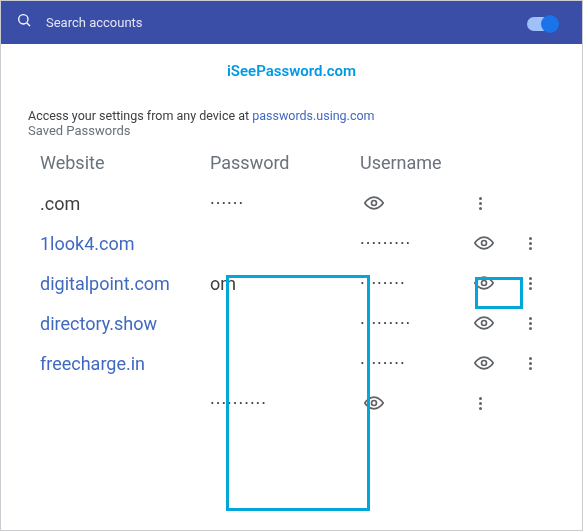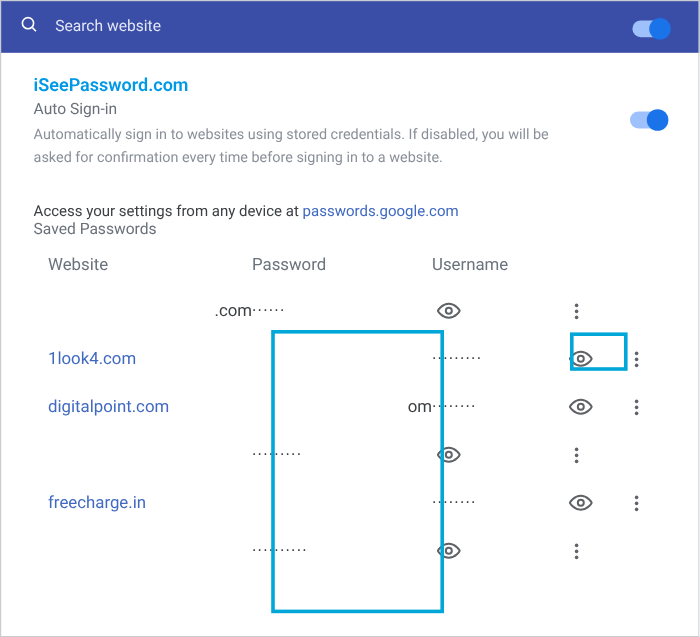--- a/index.html
+++ b/index.html
@@ -23,21 +23,21 @@
   .search-bar .search-icon svg { width: 16px; height: 16px; }
   .search-bar .placeholder {
     color: #e3e6f5;
     font-size: 13px;
   }
   .content {
     padding: 0 28px 0 28px;
     position: relative;
   }
   .watermark {
-    text-align: left;
+    text-align: center;
     color: #0099e5;
     font-weight: 600;
     font-size: 15px;
     margin-top: 12px;
     margin-bottom: 2px;
   }
   .top-toggle-strip {
     height: 6px;
     position: relative;
   }
@@ -79,28 +79,28 @@
     color: #69707a;
     font-size: 13px;
     margin-bottom: 14px;
   }
   .table { width: 100%; }
   .thead, .trow {
     display: grid;
     grid-template-columns: 170px 150px 110px 50px 30px;
     align-items: center;
     padding: 0 12px;
-    font-size: 14px;
+    font-size: 18px;
   }
   .thead { color: #6a727c; padding-bottom: 10px; }
   .trow {
     height: 40px;
     color: #4069c0;
   }
-  .trow .username { color: #3c4043; text-align: right; }
+  .trow .username { color: #3c4043; }
   .trow .password { color: #3c4043; letter-spacing: 1px; }
   .eye-btn {
     display:flex; align-items:center; justify-content:center;
     cursor:pointer; color:#5f6368; height:28px; width:28px;
     border-radius:50%;
   }
   .kebab {
     display:flex; flex-direction:column; align-items:center; justify-content:center;
     gap:2px; cursor:pointer; height:28px; width:20px;
   }
@@ -128,37 +128,32 @@
 </head>
 <body>
 
 <div class="search-bar">
   <span class="search-icon">
     <svg viewBox="0 0 24 24" fill="none" stroke="#fff" stroke-width="2">
         <circle cx="11" cy="11" r="7"></circle>
         <line x1="21" y1="21" x2="16.5" y2="16.5"></line>
       </svg>
   </span>
-  <span class="placeholder">Search website</span>
+  <span class="placeholder">Search accounts</span>
 </div>
 
 <div class="content">
   <div class="top-toggle-strip">
     <span class="top-toggle"><span class="toggle"></span></span>
   </div>
   <div class="watermark">iSeePassword.com</div>
 
-  <div class="auto-row">
-    <div class="section-title">Auto Sign-in</div>
-    <div class="section-desc">Automatically sign in to websites using stored credentials. If disabled, you will be asked for confirmation every time before signing in to a website.</div>
-    <span class="auto-toggle"><span class="toggle"></span></span>
-  </div>
 
   <div class="access-line">
-    <span>Access your settings from any device at </span><span class="link">passwords.google.com</span>
+    <span>Access your settings from any device at </span><span class="link">passwords.using.com</span>
   </div>
 
   <div class="saved-title">Saved Passwords</div>
 
   <div class="table">
     <div class="thead">
       <div>Website</div>
       <div>Password</div>
       <div>Username</div>
       <div></div>
@@ -206,20 +201,21 @@
             <circle cx="12" cy="12" r="3"></circle>
           </svg>
         </div>
       <div class="kebab">
           <span></span>
           <span></span>
           <span></span>
         </div>
     </div>
     <div class="trow">
+      <div class="link">directory.show</div>
       <div class="username"></div>
       <div class="password">·········</div>
       <div class="eye-btn">
           <svg width="20" height="20" viewBox="0 0 24 24" fill="none" stroke="#5f6368" stroke-width="2">
             <path d="M1 12s4-7 11-7 11 7 11 7-4 7-11 7S1 12 1 12z"></path>
             <circle cx="12" cy="12" r="3"></circle>
           </svg>
         </div>
       <div class="kebab">
           <span></span>

